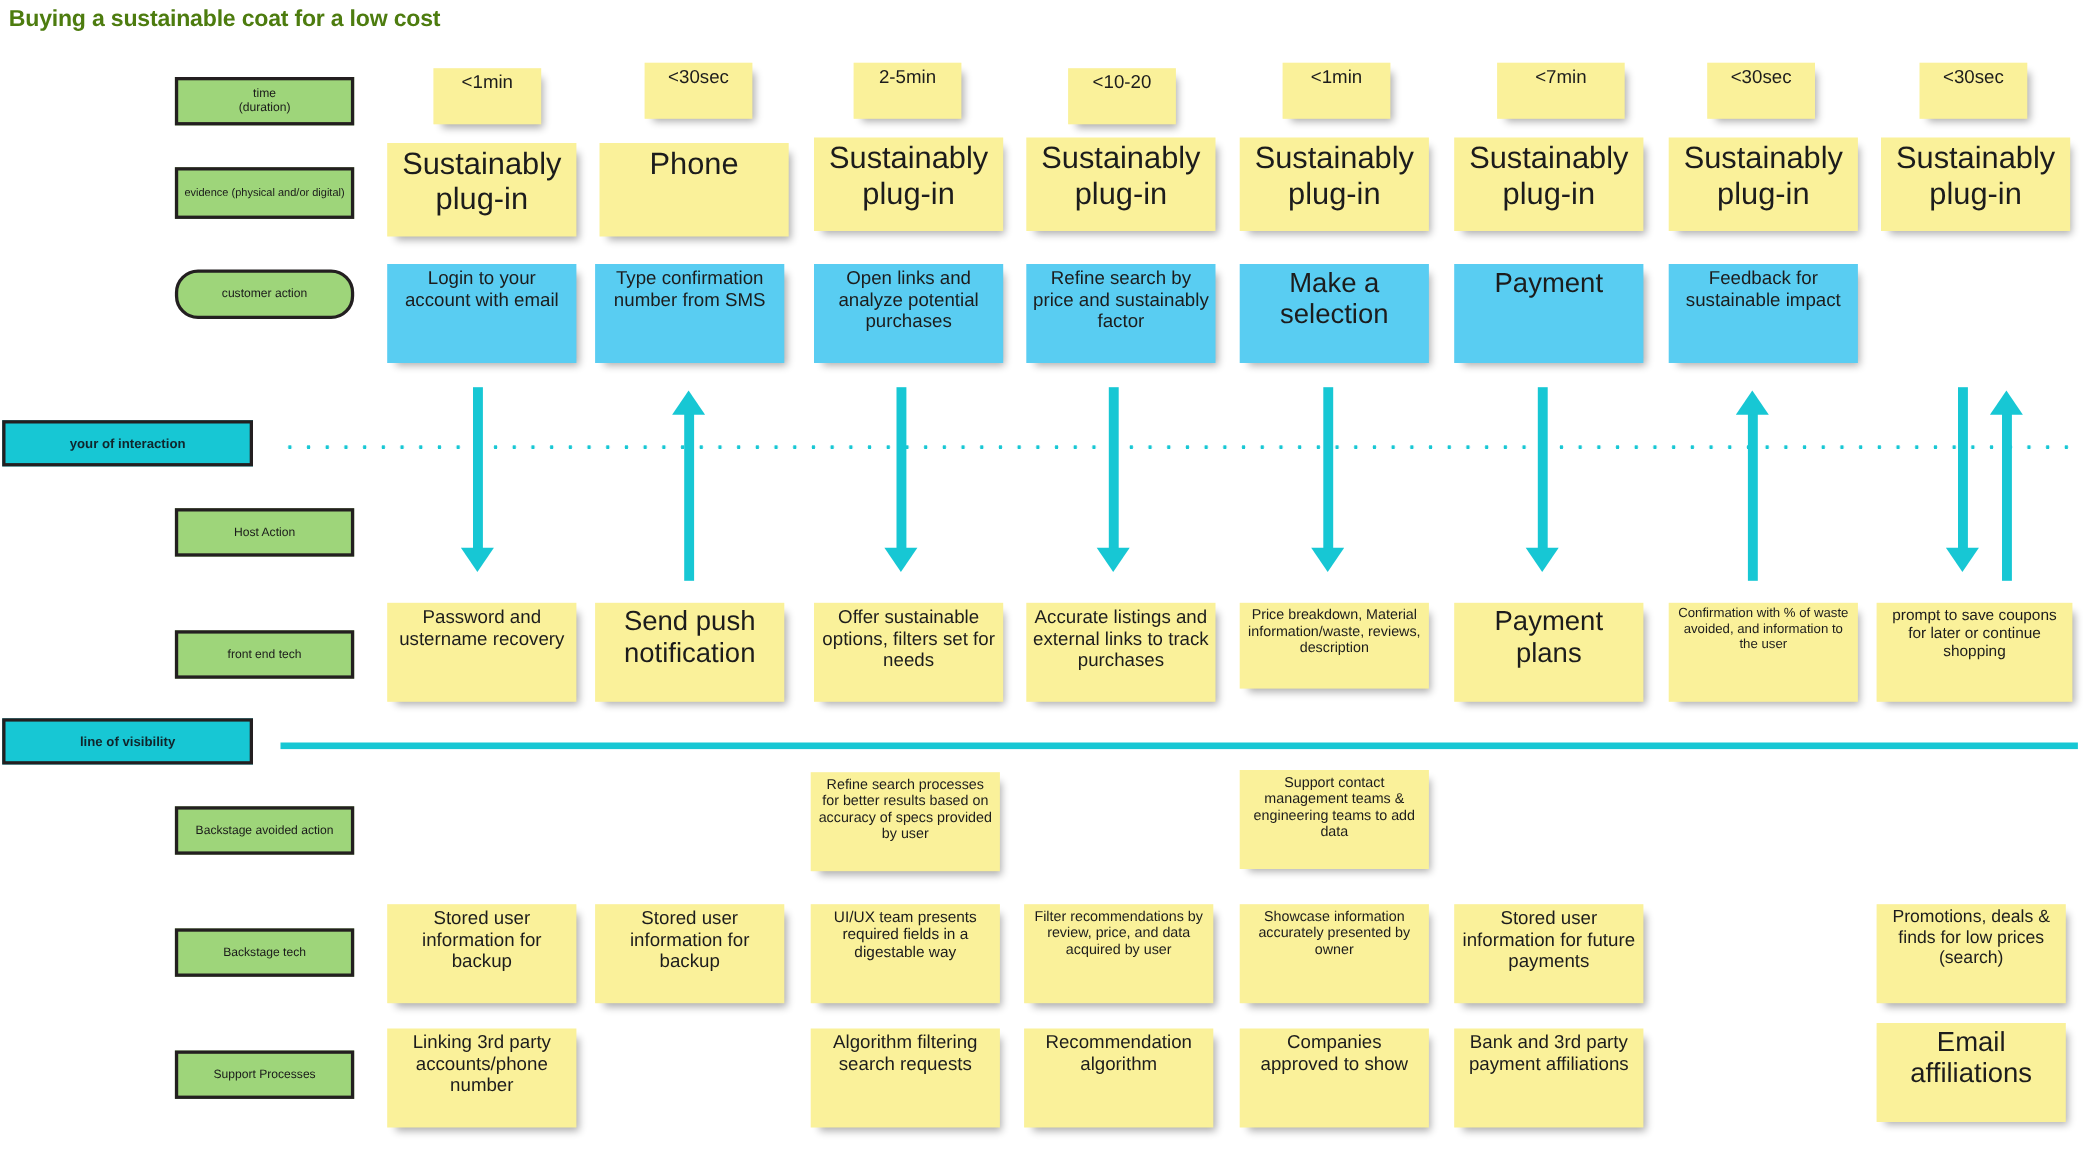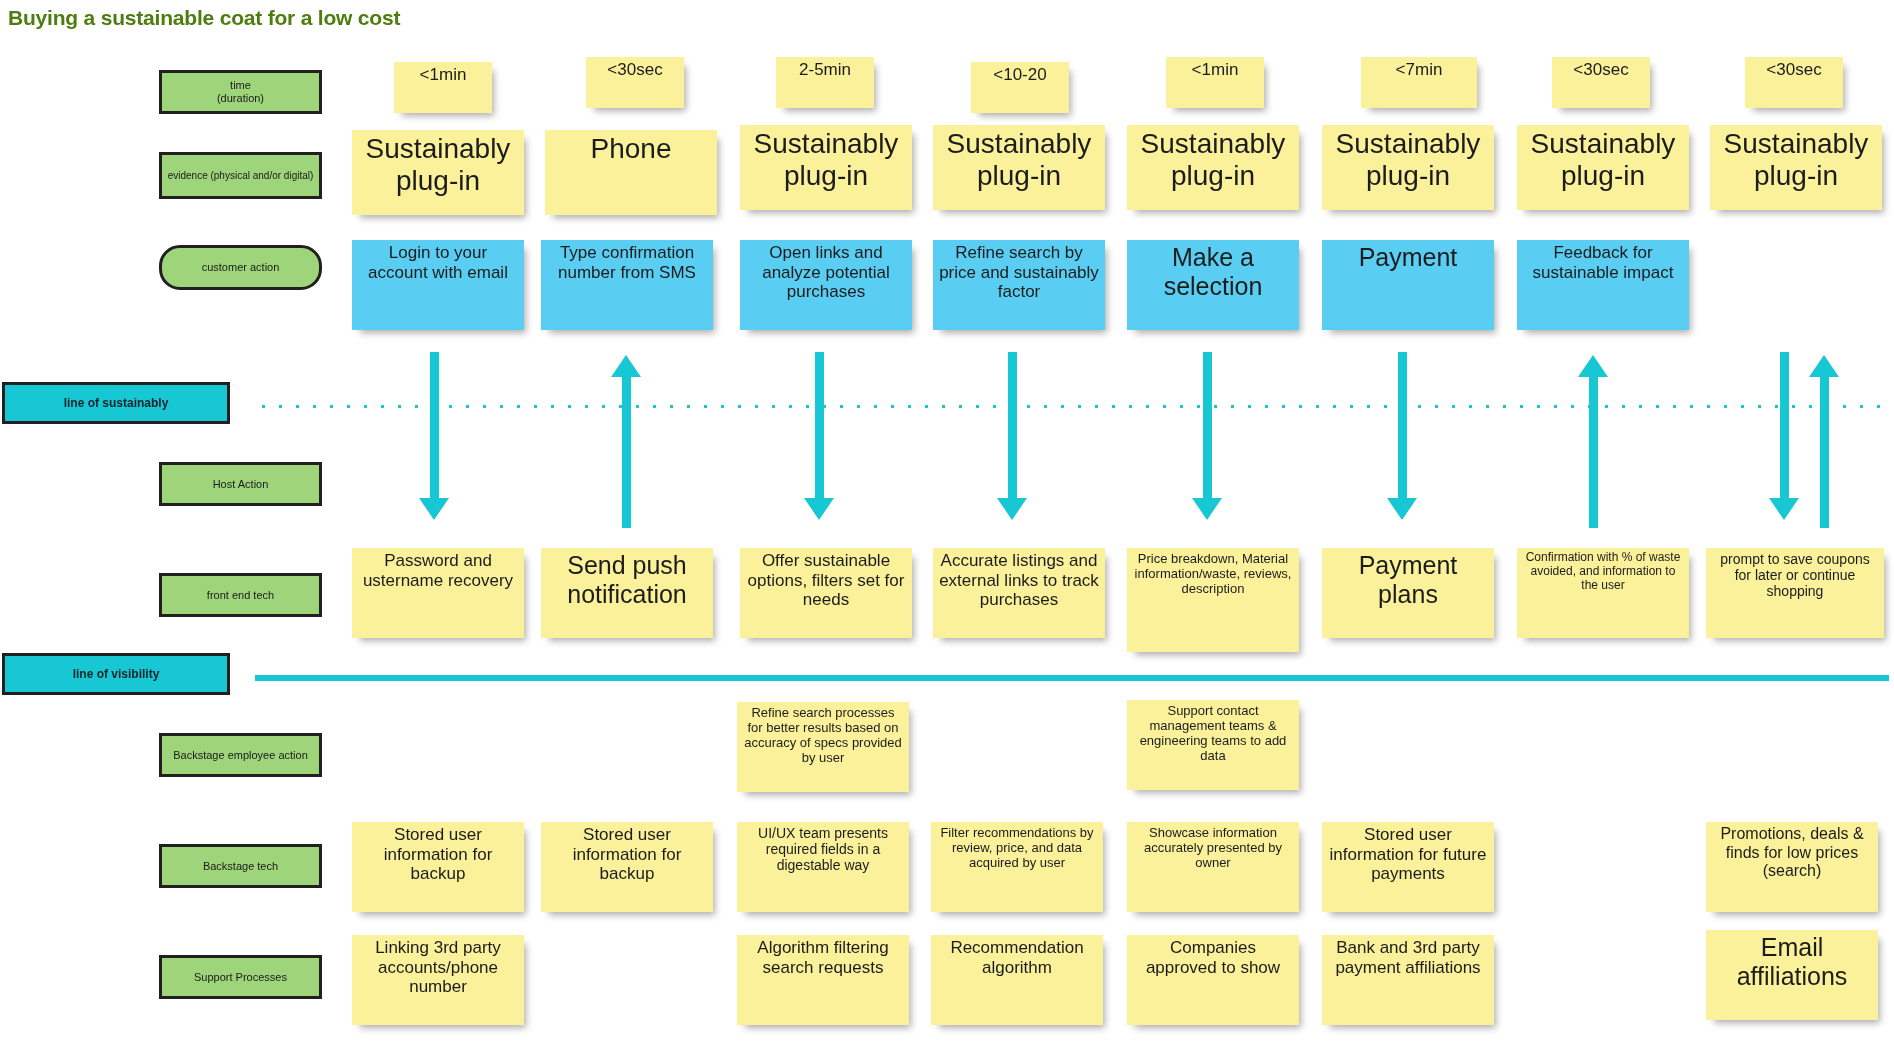--- a/index.html
+++ b/index.html
@@ -127,33 +127,33 @@
 
   <div class="rowlabel" style="left:159px; top:462px; width:163px; height:44px; font-size:11px;">
     <span>Host Action</span>
   </div>
 
   <div class="rowlabel" style="left:159px; top:573px; width:163px; height:44px; font-size:11px;">
     <span>front end tech</span>
   </div>
 
   <div class="rowlabel" style="left:159px; top:733px; width:163px; height:44px; font-size:11px;">
-    <span>Backstage employee action</span>
+    <span>Backstage avoided action</span>
   </div>
 
   <div class="rowlabel" style="left:159px; top:844px; width:163px; height:44px; font-size:11px;">
     <span>Backstage tech</span>
   </div>
 
   <div class="rowlabel" style="left:159px; top:955px; width:163px; height:44px; font-size:11px;">
     <span>Support Processes</span>
   </div>
 
   <div class="bandlabel" style="left:2px; top:382px; width:228px; height:42px;">
-    <span>line of sustainably</span>
+    <span>your of interaction</span>
   </div>
 
   <div class="bandlabel" style="left:2px; top:653px; width:228px; height:42px;">
     <span>line of visibility</span>
   </div>
 
   <div id="line-interaction"></div>
   <div id="line-visibility"></div>
 
   <div class="note yellow" style="left:394px; top:62px; width:98px; height:51px; font-size:17px;">
@@ -259,21 +259,21 @@
     </div>
   <div class="note yellow" style="left:541px; top:548px; width:172px; height:90px; font-size:25px;">
       <span>Send push notification</span>
     </div>
   <div class="note yellow" style="left:740px; top:548px; width:172px; height:90px; font-size:17px;">
       <span>Offer sustainable options, filters set for needs</span>
     </div>
   <div class="note yellow" style="left:933px; top:548px; width:172px; height:90px; font-size:17px;">
       <span>Accurate listings and external links to track purchases</span>
     </div>
-  <div class="note yellow" style="left:1127px; top:548px; width:172px; height:104px; font-size:13px;">
+  <div class="note yellow" style="left:1127px; top:548px; width:172px; height:78px; font-size:13px;">
       <span>Price breakdown, Material information/waste, reviews, description</span>
     </div>
   <div class="note yellow" style="left:1322px; top:548px; width:172px; height:90px; font-size:25px;">
       <span>Payment plans</span>
     </div>
   <div class="note yellow" style="left:1517px; top:548px; width:172px; height:90px; font-size:12px;">
       <span>Confirmation with % of waste avoided, and information to the user</span>
     </div>
   <div class="note yellow" style="left:1706px; top:548px; width:178px; height:90px; font-size:14px;">
       <span>prompt to save coupons for later or continue shopping</span>

